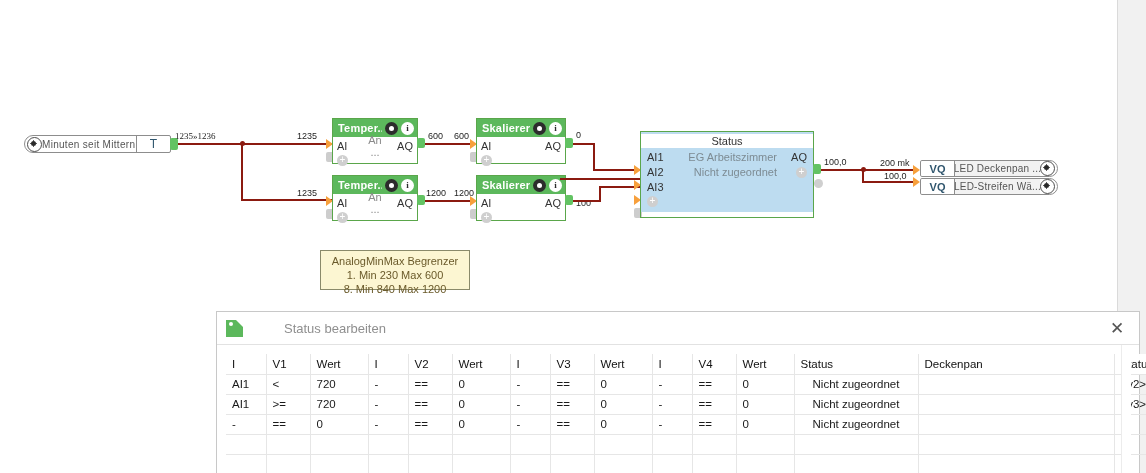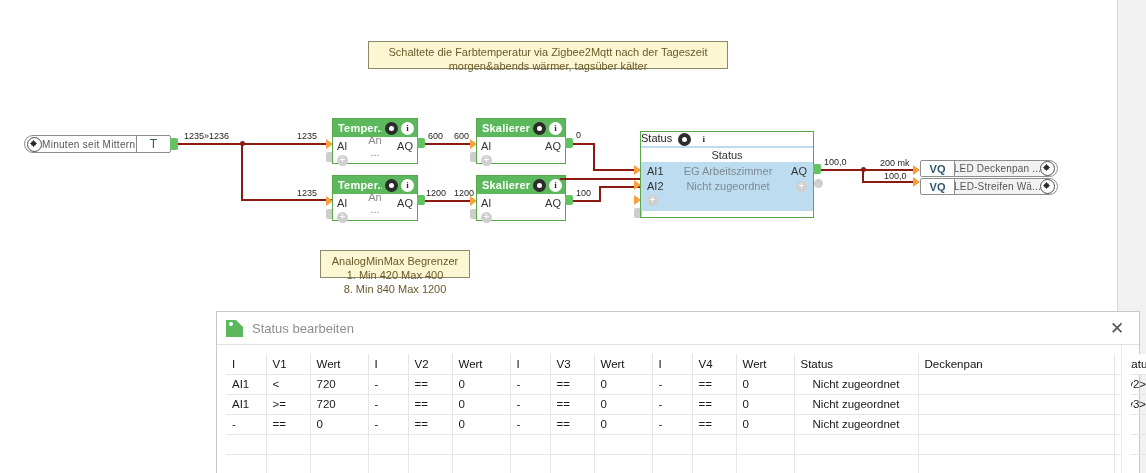--- a/index.html
+++ b/index.html
@@ -259,39 +259,40 @@
   }
   .statusfb .scaption {
     text-align: center; font-size: 11px; color: #333;
     background: #ffffff; margin: 0 -6px 1px -6px; padding: 1px 0;
   }
   .statusfb .srow {
     display: flex; align-items: center;
     font-size: 11px; height: 15px;
   }
   .statusfb .s-in { width: 32px; color: #333; }
-  .statusfb .s-mid { flex: 1 1 auto; text-align: center; color: #7d8b93; }
+  .statusfb .s-mid { flex: 1 1 auto; text-align: right; color: #7d8b93; }
   .statusfb .s-out { width: 30px; text-align: right; color: #333; }
 
   
   #dialog {
     position: absolute;
     left: 216px; top: 311px;
     width: 924px; height: 162px;
     background: #ffffff;
     border: 1px solid #c8c8c8;
     box-sizing: border-box;
   }
   #dlgtitlebar {
     height: 32px;
     display: flex;
     align-items: center;
     padding: 0 0 0 9px;
     background: #ffffff;
     box-sizing: border-box;
+    gap: 32px;
   }
   .dlgicon {
     width: 17px; height: 17px;
     background: #5cb85c;
     position: relative;
     flex: 0 0 auto;
     margin-right: 9px;
   }
   .dlgicon::after {
     content: "";
@@ -355,34 +356,30 @@
     width: 9px; height: 129px;
     background: #ffffff;
     border-left: 1px solid #ececec;
   }
 </style>
 </head>
 <body>
 
 <div id="canvas">
 
-  <div class="note" style="left:368px; top:41px; width:360px; height:28px;">
-    <span class="ln">Schaltete die Farbtemperatur via Zigbee2Mqtt nach der Tageszeit</span>
-    <span class="ln">morgen&amp;abends wärmer, tagsüber kälter</span>
-  </div>
 
   <div class="ioblock" style="left:24px; top:135px; width:147px;">
     <span class="gear"></span>
     <span class="iolabel">Minuten seit Mittern...</span>
     <span class="tbox">T</span>
   </div>
   <div class="outdot round" style="left:170px; top:138px;"></div>
 
   <div class="wire h" style="left:178px; top:143px; width:160px;"></div>
-  <div class="wlabel" style="left:184px; top:132px;">1235»1236</div>
+  <div class="wlabel" style="left:175px; top:132px;font-family:Liberation Serif, serif;">1235»1236</div>
   <div class="junction" style="left:240px; top:141px;"></div>
   <div class="wire v" style="left:241px; top:143px; height:58px;"></div>
   <div class="wire h" style="left:241px; top:199px; width:97px;"></div>
   <div class="wlabel" style="left:297px; top:132px;">1235</div>
   <div class="wlabel" style="left:297px; top:189px;">1235</div>
 
   <div class="inport" style="left:326px; top:139px;"></div>
   <div class="greyport" style="left:326px; top:152px;"></div>
   <div class="fb" style="left:332px; top:118px; width:86px; height:46px;">
     <div class="fbhead">
@@ -471,49 +468,49 @@
         <span class="pin-in">AI</span>
         <span class="pin-mid"></span>
         <span class="pin-out">AQ</span>
       </div>
       <div class="prow">
         <span class="plus">+</span>
       </div>
     </div>
   </div>
   <div class="outport" style="left:565px; top:195px;"></div>
-  <div class="wlabel" style="left:576px; top:189px;">100</div>
+  <div class="wlabel" style="left:576px; top:199px;">100</div>
 
   <div class="wire h" style="left:573px; top:200px; width:28px;"></div>
   <div class="wire v" style="left:599px; top:186px; height:16px;"></div>
   <div class="wire h" style="left:599px; top:186px; width:42px;"></div>
   <div class="wire h" style="left:560px; top:178px; width:81px;"></div>
 
   <div class="inport" style="left:634px; top:165px;"></div>
   <div class="inport" style="left:634px; top:180px;"></div>
   <div class="inport" style="left:634px; top:195px;"></div>
   <div class="greyport" style="left:634px; top:208px;"></div>
 
   <div class="statusfb" style="left:640px; top:131px; width:174px; height:87px;">
-    <div class="fbhead">
-      <span class="fbtitle">Status</span>
-      <span class="hicon gear"></span>
-      <span class="hicon info">i</span>
-    </div>
     <div class="sbody">
       <div class="scaption">Status</div>
       <div class="srow">
         <span class="s-in">AI1</span>
         <span class="s-mid">EG Arbeitszimmer</span>
         <span class="s-out">AQ</span>
       </div>
       <div class="srow">
         <span class="s-in">AI2</span>
         <span class="s-mid">Nicht zugeordnet</span>
         <span class="s-out"><span class="plus">+</span></span>
+      </div>
+      <div class="srow">
+        <span class="s-in">AI3</span>
+        <span class="s-mid"></span>
+        <span class="s-out"></span>
       </div>
       <div class="srow">
         <span class="plus">+</span>
       </div>
     </div>
   </div>
   <div class="outport" style="left:813px; top:164px;"></div>
   <div class="greydot" style="left:814px; top:179px;"></div>
 
   <div class="wlabel" style="left:824px; top:158px;">100,0</div>
@@ -531,23 +528,23 @@
     <span class="vqtag">VQ</span>
     <span class="vqname">LED  Deckenpan ...</span>
     <span class="vqgear"></span>
   </div>
   <div class="vqblock" style="left:920px; top:178px; width:138px;">
     <span class="vqtag">VQ</span>
     <span class="vqname">LED-Streifen  Wä...</span>
     <span class="vqgear"></span>
   </div>
 
-  <div class="note" style="left:320px; top:250px; width:150px; height:28px;">
+  <div class="note" style="left:320px; top:250px; width:150px; height:40px;">
     <span class="ln">AnalogMinMax Begrenzer</span>
-    <span class="ln">1. Min 420 Max 400</span>
+    <span class="ln">1. Min 230 Max 600</span>
     <span class="ln">8. Min 840 Max 1200</span>
   </div>
 
 </div>
 
 <div id="rightstrip"></div>
 
 <div id="dialog">
   <div id="dlgtitlebar">
     <span class="dlgicon">

